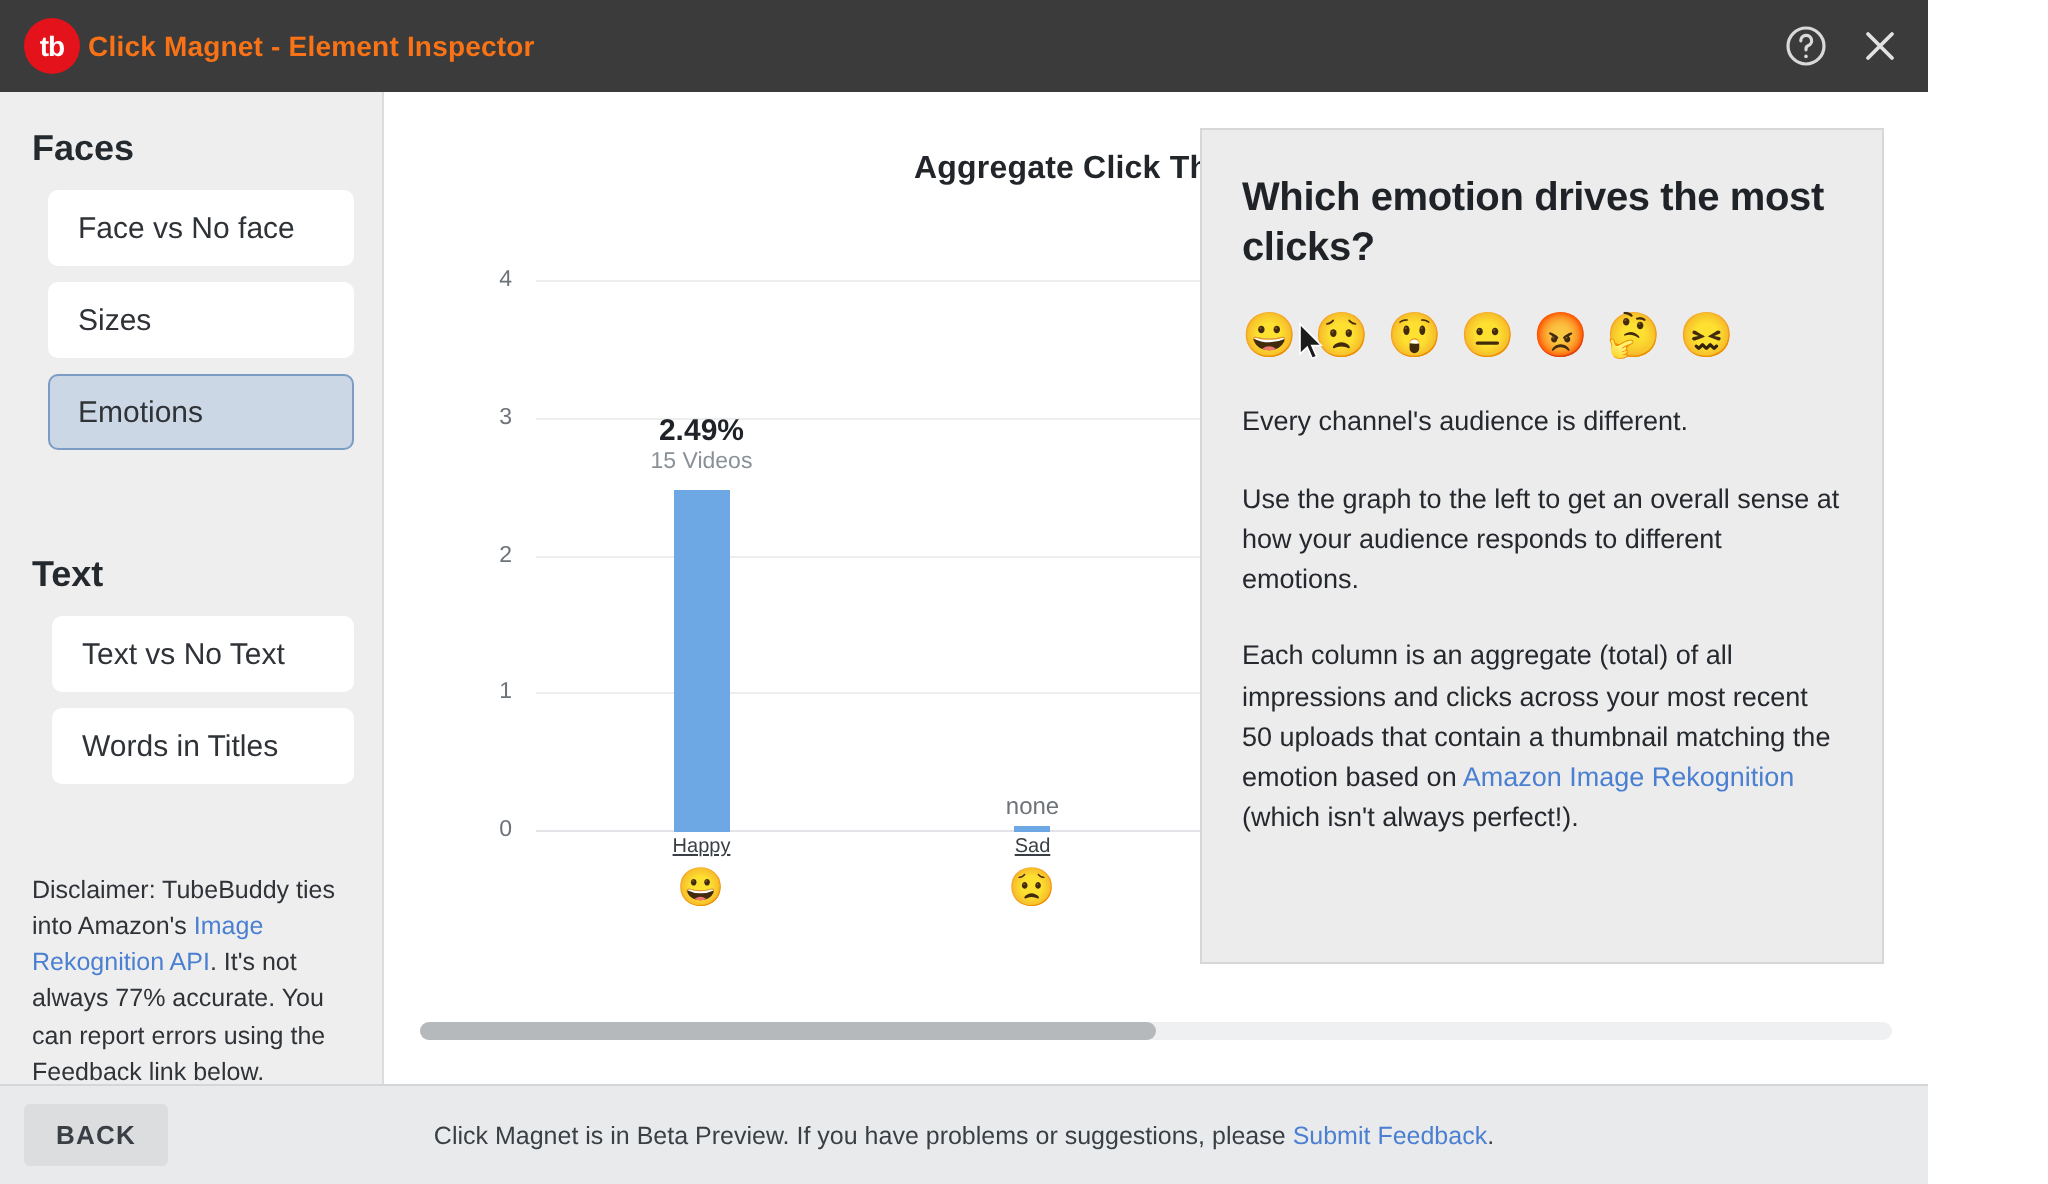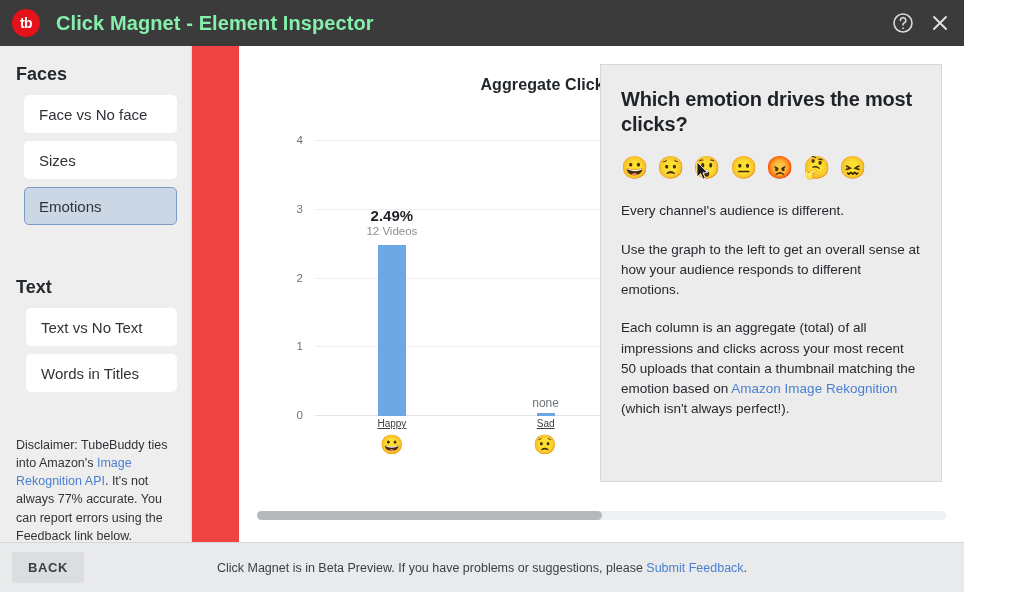--- a/index.html
+++ b/index.html
@@ -34,44 +34,43 @@
     color: #ffffff;
     display: flex;
     align-items: center;
     justify-content: center;
     font-weight: bold;
     font-size: 14px;
     letter-spacing: -0.5px;
     flex: 0 0 28px;
   }
   .title-text {
-    color: #86efac;
-    font-size: 20px;
-    font-weight: bold;
-    margin-left: 16px;
+    color: #f97316;
+    font-size: 14px;
+    font-weight: bold;
+    margin-left: 4px;
     letter-spacing: 0.1px;
   }
   .titlebar-spacer { flex: 1 1 auto; }
   .tb-icon {
     color: #d9d9d9;
     margin-left: 16px;
     display: flex;
     align-items: center;
     justify-content: center;
     cursor: pointer;
   }
 
   
   .body-wrap {
     flex: 1 1 auto;
     display: flex;
     position: relative;
     min-height: 0;
-    background: #ef4444;
-    gap: 47px;
+    background: #0ea5e9;
   }
 
   
   .sidebar {
     width: 192px;
     flex: 0 0 192px;
     background: #eeeeee;
     border-right: 1px solid #dcdcdc;
     padding: 16px 14px 0 14px;
     position: relative;
@@ -385,21 +384,21 @@
             <span class="ytick">1</span>
           </div>
           <div class="gridline zero" style="bottom:0%">
             <span class="ytick">0</span>
           </div>
 
           <div class="bars">
             <div class="bar-slot">
               <div class="bar-label" style="bottom: calc(62.25% + 6px);">
                 <div class="bar-pct">2.49%</div>
-                <div class="bar-videos">12 Videos</div>
+                <div class="bar-videos">15 Videos</div>
               </div>
               <div class="bar" style="height: 62.25%; background: rgb(109, 168, 229);"></div>
             </div>
             <div class="bar-slot">
               <div class="bar-label" style="bottom: calc(0% + 6px);">
                 <div class="bar-none">none</div>
                 <div class="bar-videos"></div>
               </div>
               <div class="bar" style="height: 3px; background: rgb(109, 168, 229); width: 18px;"></div>
             </div>

